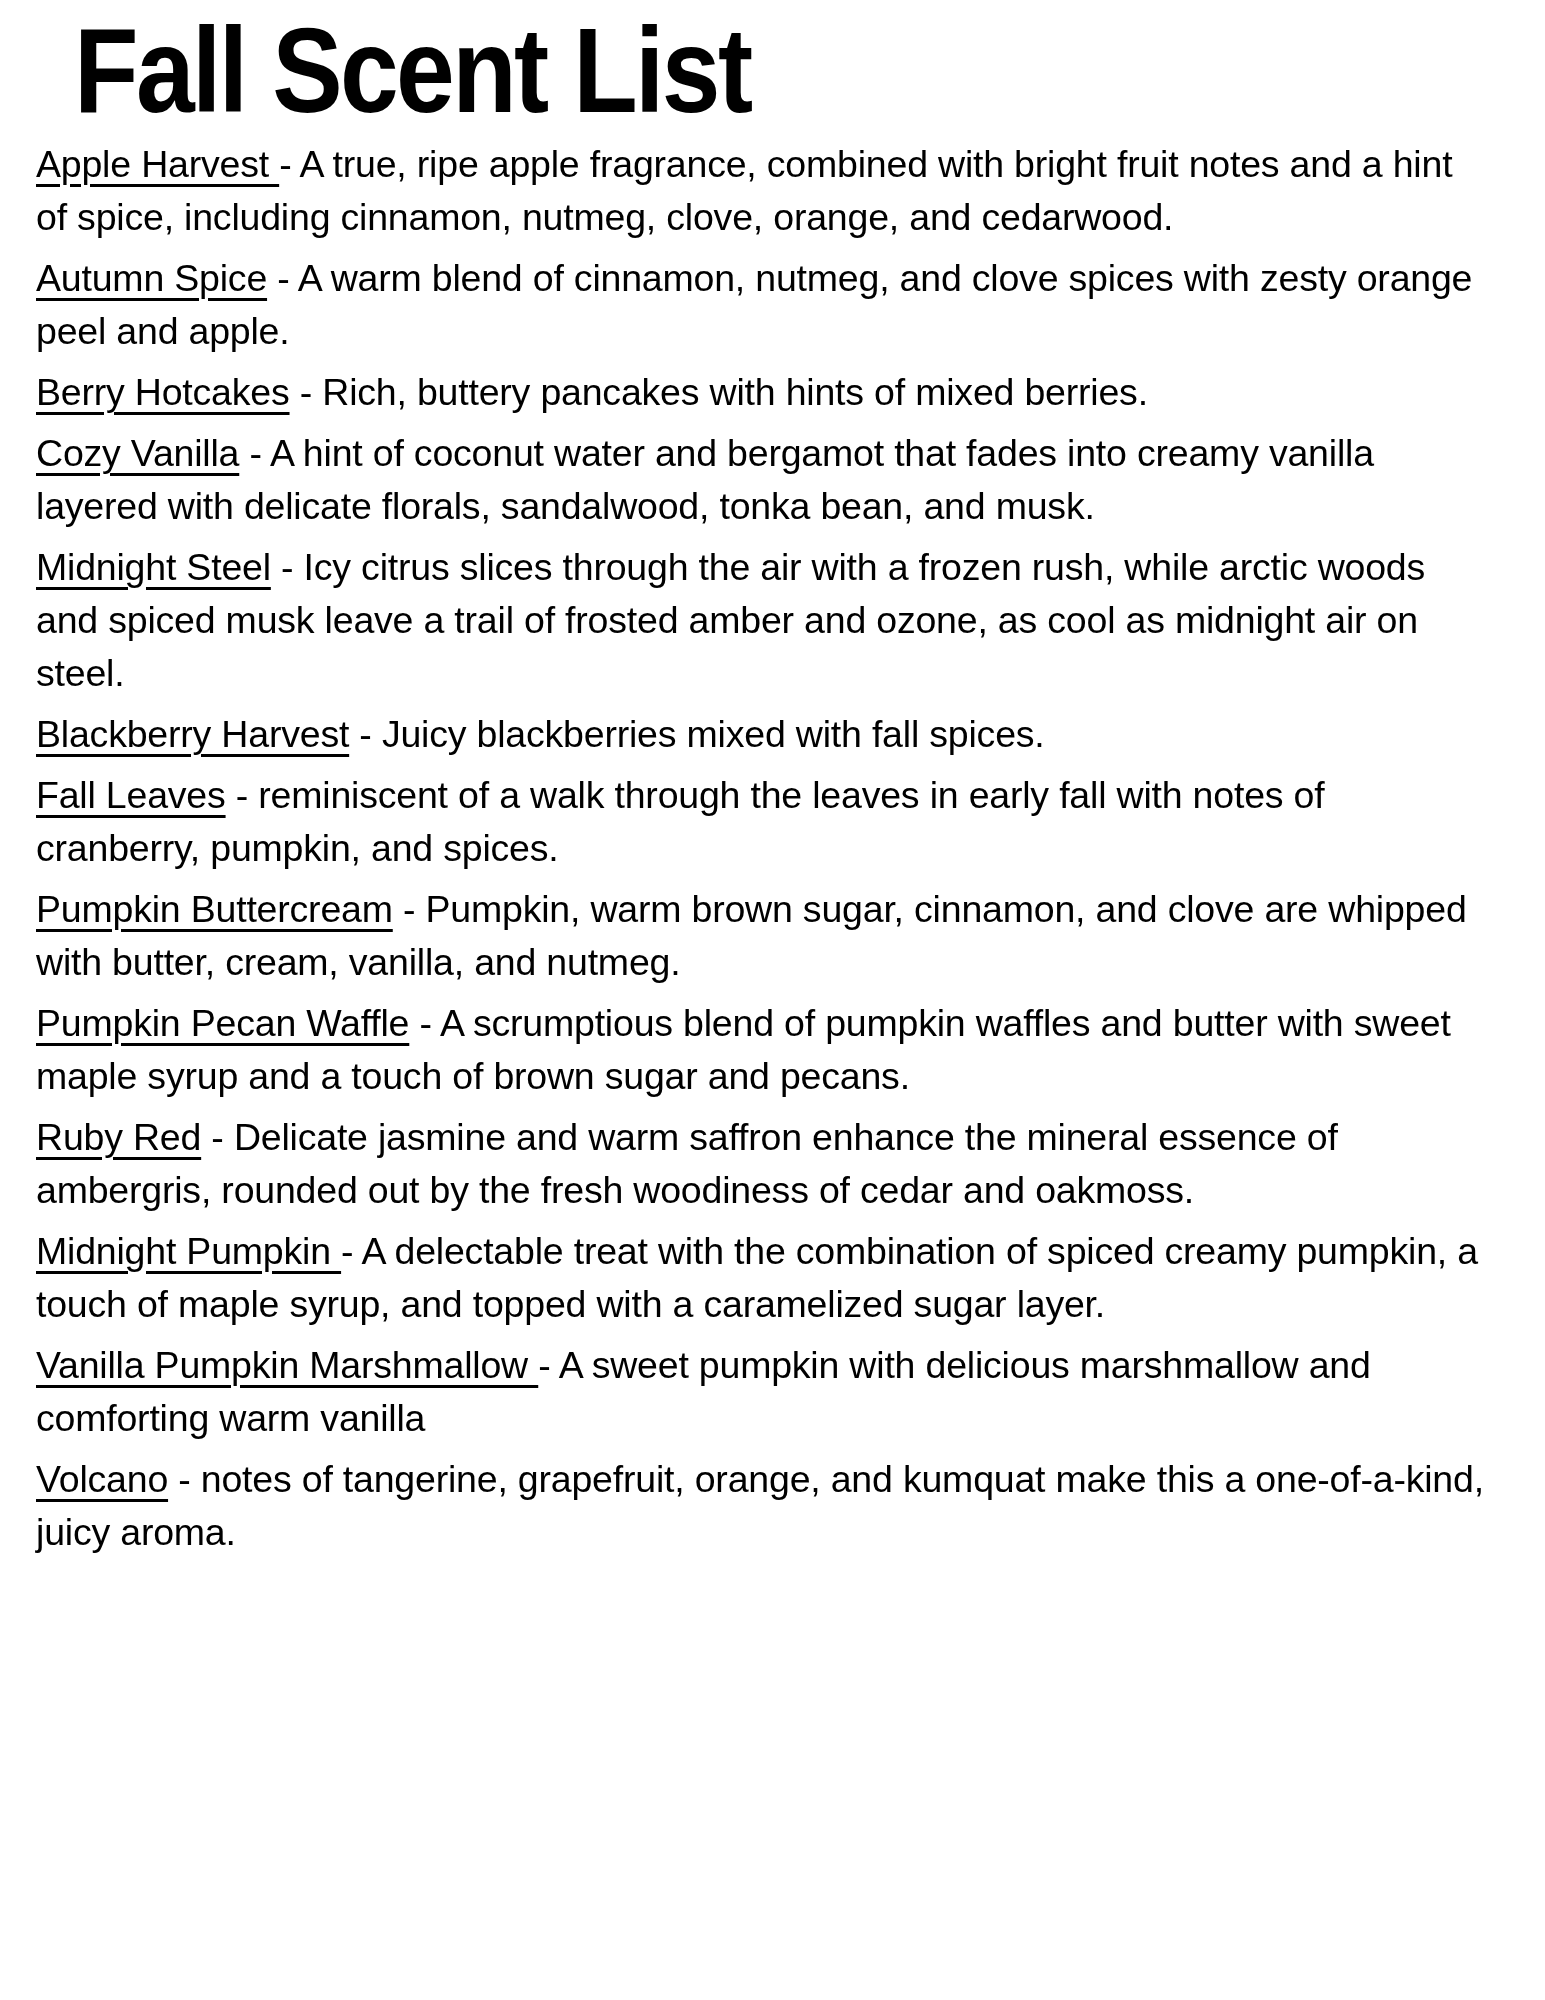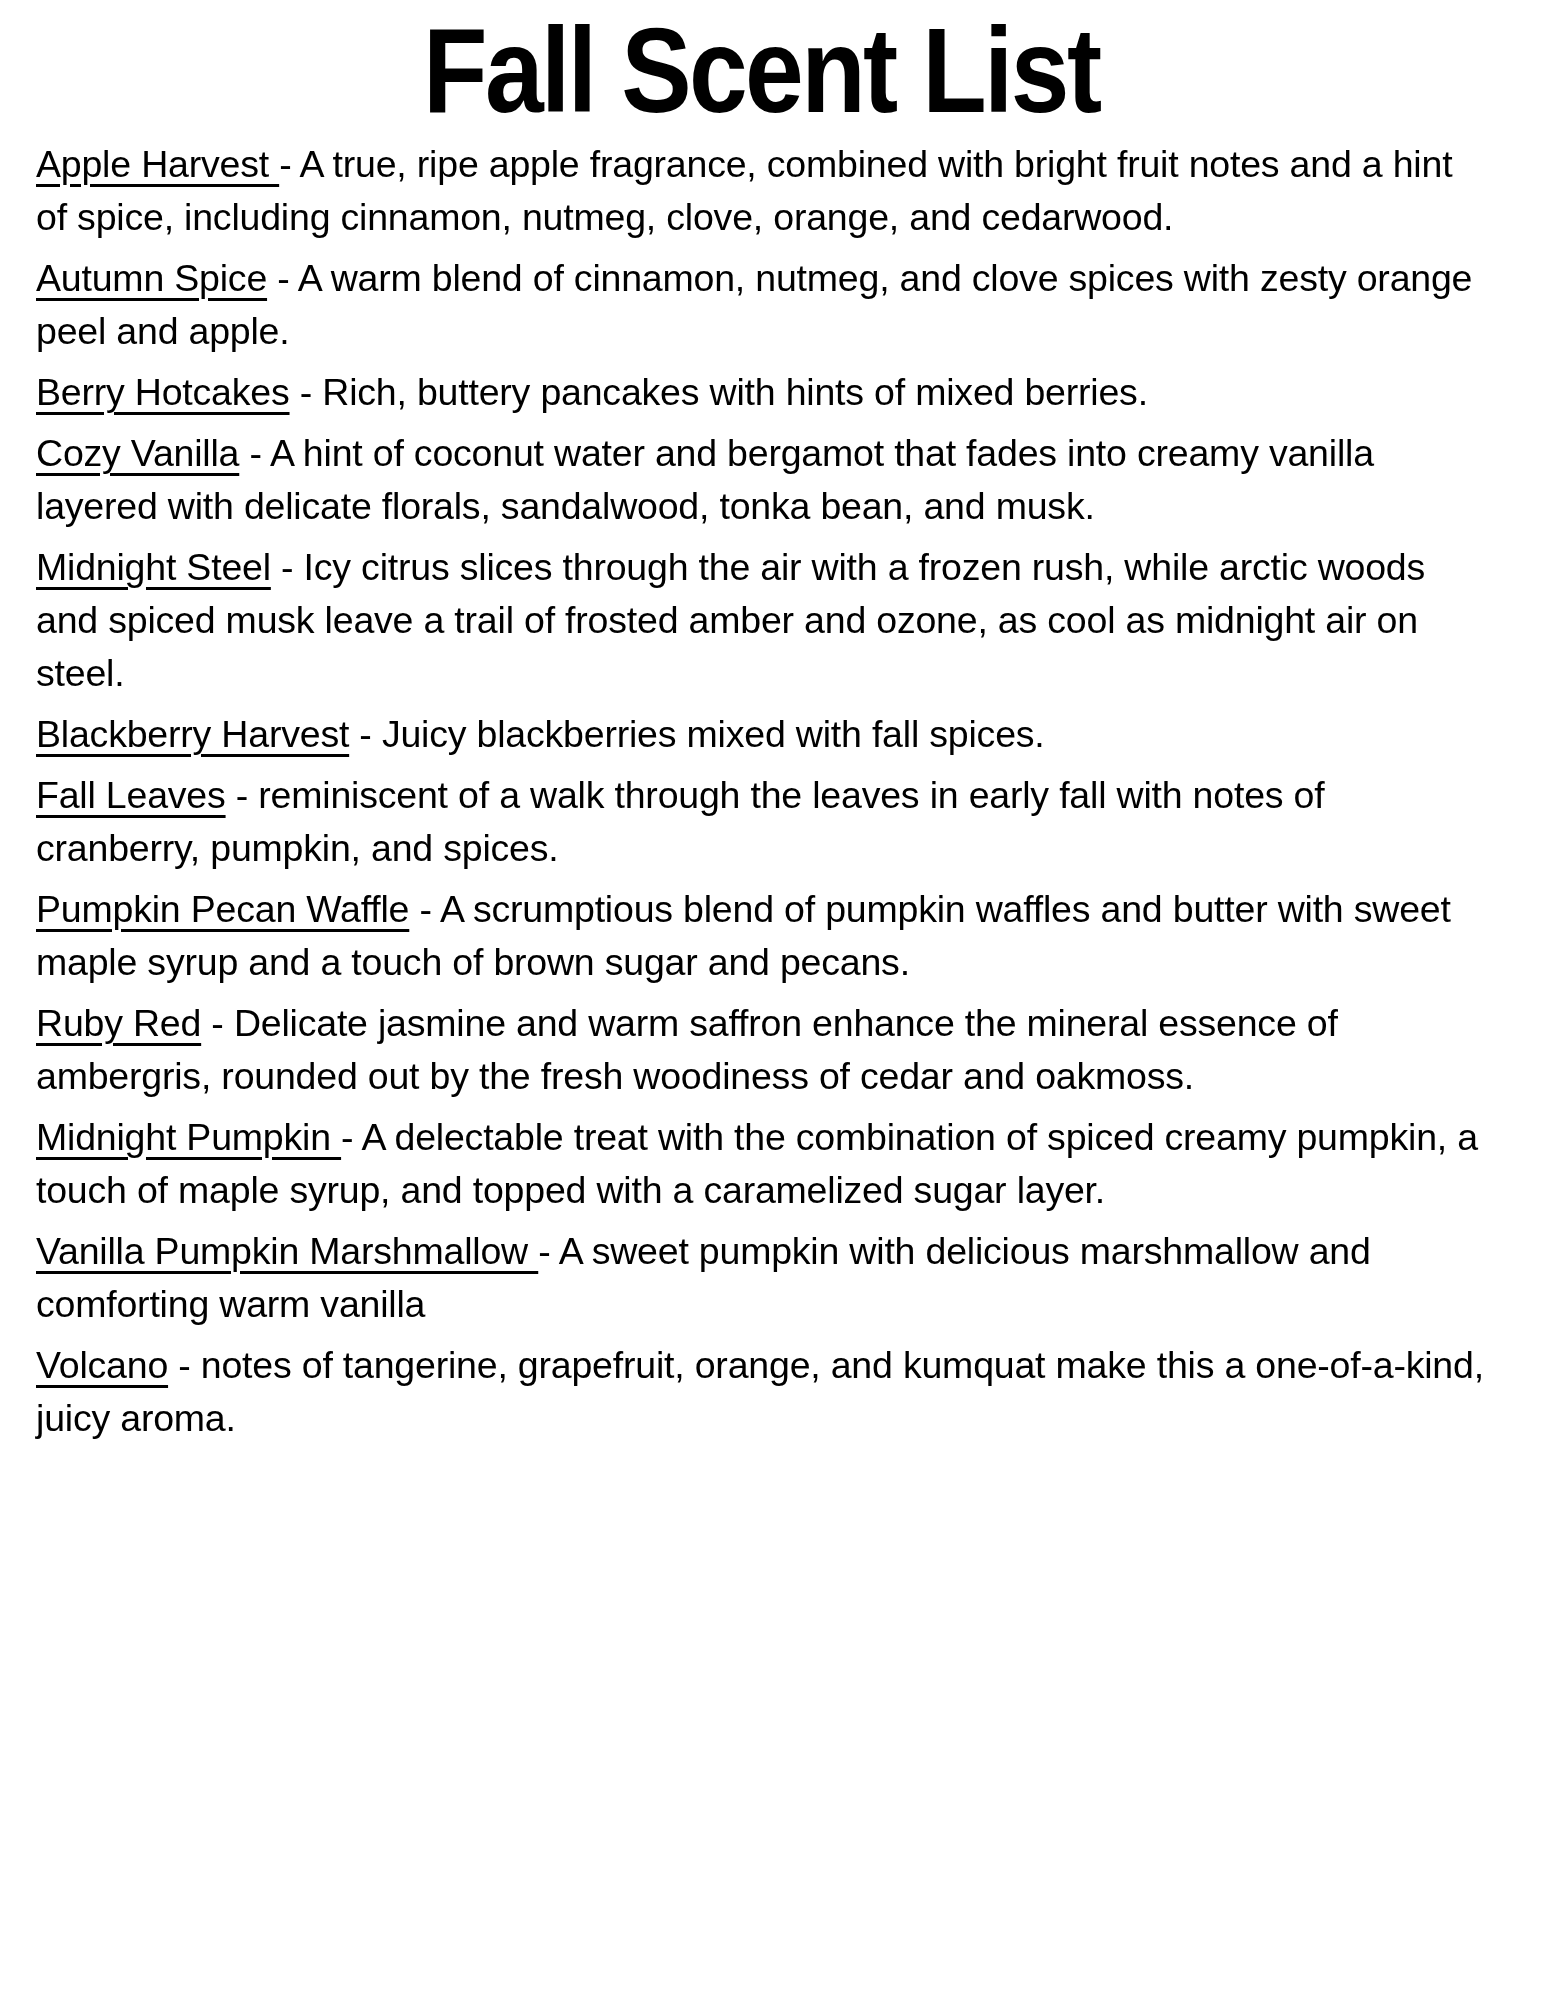--- a/index.html
+++ b/index.html
@@ -16,21 +16,20 @@
   }
   .page {
     box-sizing: border-box;
     width: 1545px;
     height: 2000px;
     padding: 10px 50px 0 28px;
     background: #ffffff;
   }
   .doc-title {
     margin: 0 0 0 0;
-    text-align: center;
     font-size: 120px;
     font-weight: bold;
     line-height: 1.0;
     letter-spacing: -3px;
     white-space: nowrap;
   }
   .doc-title .title-inner {
     display: inline-block;
     transform: scaleX(0.88);
     transform-origin: 50% 50%;
@@ -73,20 +72,21 @@
 
   <p class="scent-item"><span class="scent-name">Midnight Steel</span><span class="scent-sep"> - </span><span class="scent-desc">Icy citrus slices through the air with a frozen rush, while arctic woods and spiced musk leave a trail of frosted amber and ozone, as cool as midnight air on steel.</span></p>
 
   <p class="scent-item"><span class="scent-name">Blackberry Harvest</span><span class="scent-sep"> - </span><span class="scent-desc">Juicy blackberries mixed with fall spices.</span></p>
 
 
   <p class="scent-item"><span class="scent-name">Fall Leaves</span><span class="scent-sep"> - </span><span class="scent-desc">reminiscent of a walk through the leaves in early fall with notes of cranberry, pumpkin, and spices.</span></p>
 
 
 
+  <p class="scent-item"><span class="scent-name">Pumpkin Buttercream</span><span class="scent-sep"> - </span><span class="scent-desc">Pumpkin, warm brown sugar, cinnamon, and clove are whipped with butter, cream, vanilla, and nutmeg.</span></p>
 
   <p class="scent-item"><span class="scent-name">Pumpkin Pecan Waffle</span><span class="scent-sep"> - </span><span class="scent-desc">A scrumptious blend of pumpkin waffles and butter with sweet maple syrup and a touch of brown sugar and pecans.</span></p>
 
   <p class="scent-item"><span class="scent-name">Ruby Red</span><span class="scent-sep"> - </span><span class="scent-desc">Delicate jasmine and warm saffron enhance the mineral essence of ambergris, rounded out by the fresh woodiness of cedar and oakmoss.</span></p>
 
   <p class="scent-item"><span class="scent-name">Midnight Pumpkin </span><span class="scent-sep">- </span><span class="scent-desc">A delectable treat with the combination of spiced creamy pumpkin, a touch of maple syrup, and topped with a caramelized sugar layer.</span></p>
 
   <p class="scent-item"><span class="scent-name">Vanilla Pumpkin Marshmallow </span><span class="scent-sep">- </span><span class="scent-desc">A sweet pumpkin with delicious marshmallow and comforting warm vanilla</span></p>
 
   <p class="scent-item"><span class="scent-name">Volcano</span><span class="scent-sep"> - </span><span class="scent-desc">notes of tangerine, grapefruit, orange, and kumquat make this a one-of-a-kind, juicy aroma.</span></p>

